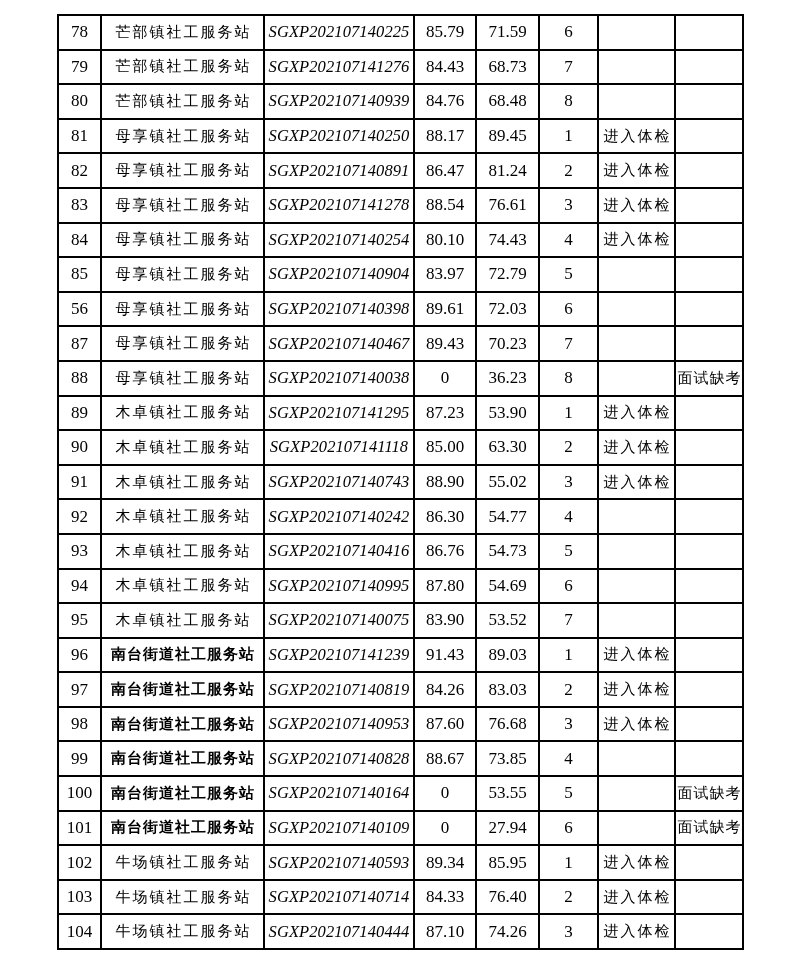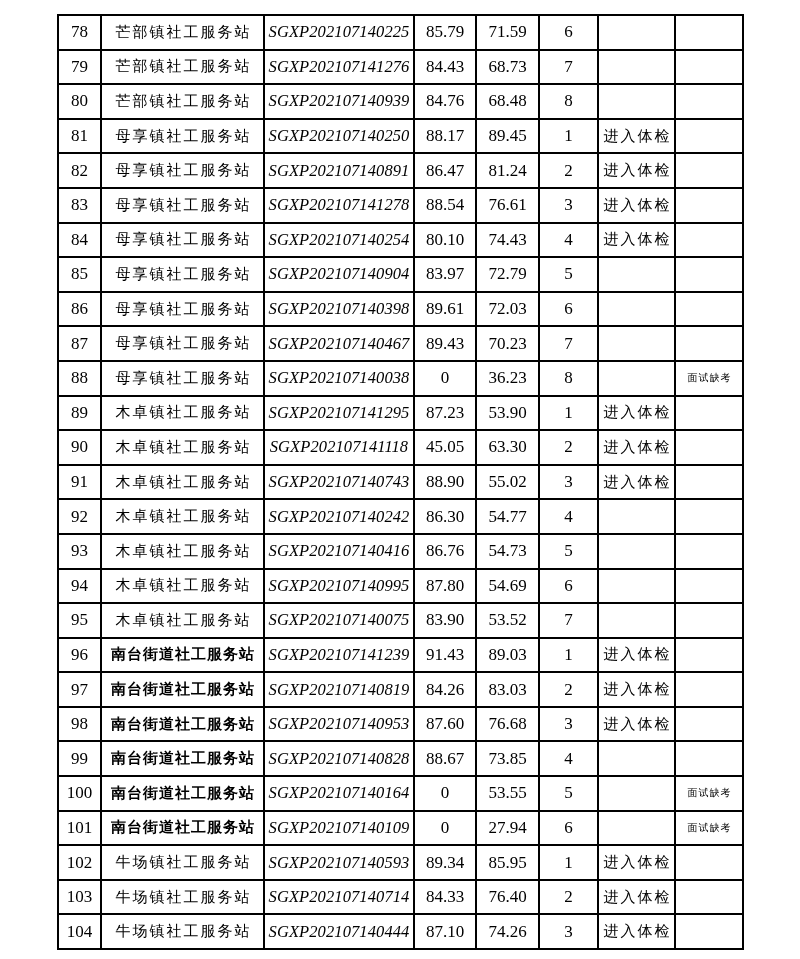--- a/index.html
+++ b/index.html
@@ -36,21 +36,21 @@
     vertical-align: middle;
     padding: 0;
     overflow: hidden;
     white-space: nowrap;
   }
   tr.row { height: 34.6px; }
   .c-num  { font-size: 17px; }
   .c-code { font-size: 16.5px; letter-spacing: 0.1px; font-style: italic; }
   .c-cjk  { font-size: 15px; letter-spacing: 2px; text-indent: 2px; margin-left: 12px; }
   .c-cjk9 { letter-spacing: 1px; text-indent: 1px; font-weight: bold; }
-  .c-remark { font-size: 10px; letter-spacing: 1px; text-indent: 1px; }
+  .c-remark { font-size: 15px; letter-spacing: 1px; text-indent: 1px; }
 </style>
 </head>
 <body>
 
 <div class="sheet">
   <table class="results">
     <colgroup>
       <col style="width:43px">
       <col style="width:163px">
       <col style="width:150px">
@@ -135,21 +135,21 @@
           <td class="c-num">85</td>
           <td class="c-cjk">母享镇社工服务站</td>
           <td class="c-code">SGXP202107140904</td>
           <td class="c-num">83.97</td>
           <td class="c-num">72.79</td>
           <td class="c-num">5</td>
           <td class="c-cjk"></td>
           <td class="c-remark"></td>
         </tr>
         <tr class="row">
-          <td class="c-num">86</td>
+          <td class="c-num">56</td>
           <td class="c-cjk">母享镇社工服务站</td>
           <td class="c-code">SGXP202107140398</td>
           <td class="c-num">89.61</td>
           <td class="c-num">72.03</td>
           <td class="c-num">6</td>
           <td class="c-cjk"></td>
           <td class="c-remark"></td>
         </tr>
         <tr class="row">
           <td class="c-num">87</td>
@@ -178,21 +178,21 @@
           <td class="c-num">87.23</td>
           <td class="c-num">53.90</td>
           <td class="c-num">1</td>
           <td class="c-cjk">进入体检</td>
           <td class="c-remark"></td>
         </tr>
         <tr class="row">
           <td class="c-num">90</td>
           <td class="c-cjk">木卓镇社工服务站</td>
           <td class="c-code">SGXP202107141118</td>
-          <td class="c-num">45.05</td>
+          <td class="c-num">85.00</td>
           <td class="c-num">63.30</td>
           <td class="c-num">2</td>
           <td class="c-cjk">进入体检</td>
           <td class="c-remark"></td>
         </tr>
         <tr class="row">
           <td class="c-num">91</td>
           <td class="c-cjk">木卓镇社工服务站</td>
           <td class="c-code">SGXP202107140743</td>
           <td class="c-num">88.90</td>

